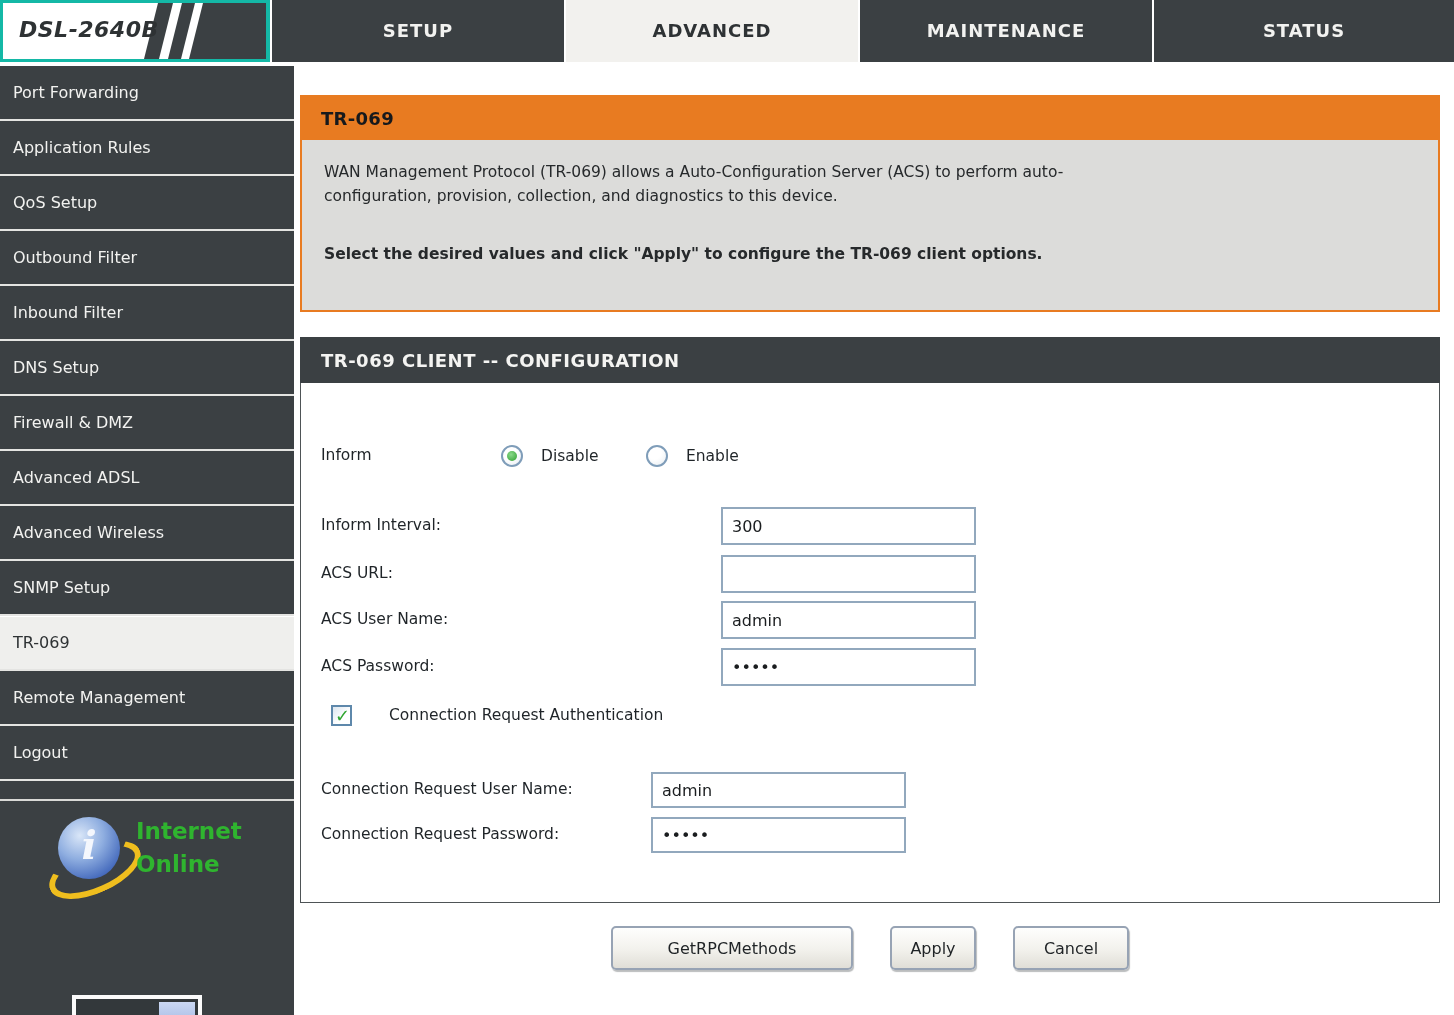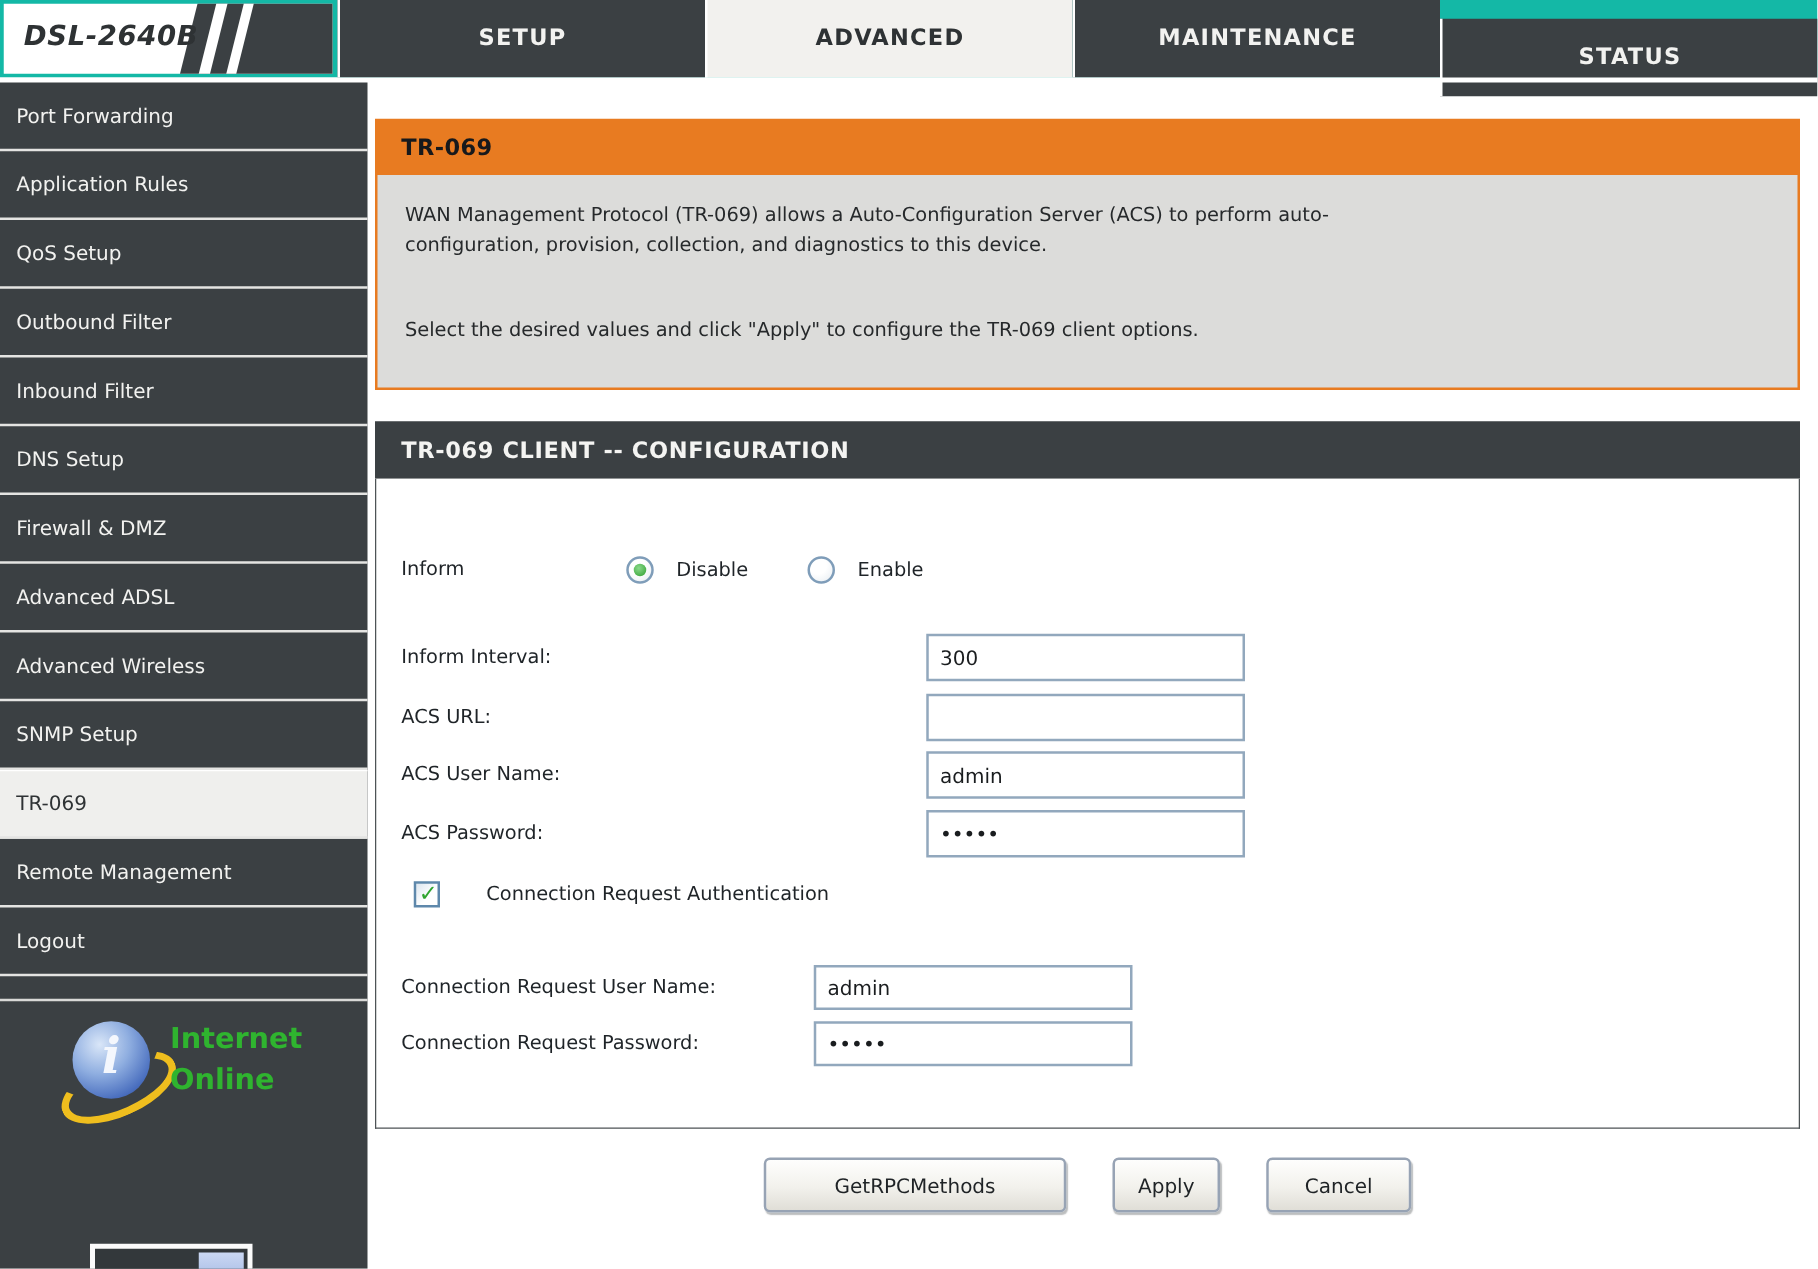--- a/index.html
+++ b/index.html
@@ -41,32 +41,32 @@
   .side-cutoff-inner{position:absolute;right:3px;top:3px;width:36px;height:34px;
                background:linear-gradient(180deg,#CBD8F3,#93ABDD);}
   
   .page-title-bar{position:absolute;left:300px;top:95px;width:1140px;height:45px;background:#E87B21;
                   color:#17191C;font-size:18px;font-weight:bold;line-height:47px;padding-left:21px;
                   box-sizing:border-box;letter-spacing:0.3px;}
   .intro-box{position:absolute;left:300px;top:140px;width:1140px;height:172px;background:#DCDCDA;
              border:2px solid #E87B21;border-top:none;box-sizing:border-box;
              padding:20px 22px;color:#26292B;font-size:15.5px;line-height:24px;}
   .intro-box p{margin:0;max-width:800px;}
-  .intro-box p + p{margin-top:44px;}
+  .intro-box p + p{margin-top:34px;font-weight:bold;}
   .section-header{position:absolute;left:300px;top:337px;width:1140px;height:46px;background:#3B4043;
                   color:#F4F4F2;font-size:18px;font-weight:bold;line-height:48px;padding-left:21px;
                   box-sizing:border-box;letter-spacing:0.5px;}
   .form-panel{position:absolute;left:300px;top:383px;width:1140px;height:520px;background:#ffffff;
               border:1px solid #4E5356;border-top:none;box-sizing:border-box;}
   .flabel{position:absolute;left:20px;font-size:15.5px;color:#1F2428;}
   .form-row{position:absolute;left:0;width:100%;height:40px;}
   .tinput{position:absolute;height:38px;width:255px;border:2px solid #92A8BD;background:#ffffff;
           font-family:"DejaVu Sans","Liberation Sans",sans-serif;font-size:16px;color:#1A1D1F;
           padding:0 9px;box-sizing:border-box;outline:none;}
-  .main-input{left:440px;}
+  .main-input{left:420px;}
   .cr-input{left:350px;height:36px;}
   .radio{position:absolute;top:0px;width:18px;height:18px;border-radius:50%;border:2px solid #7F9DB9;
          background:radial-gradient(circle at 35% 30%,#ffffff 40%,#E6ECF1 100%);cursor:pointer;}
   .radio.selected::after{content:'';position:absolute;left:4px;top:4px;right:4px;bottom:4px;border-radius:50%;
          background:radial-gradient(circle at 40% 35%,#8BD98B,#2E9E2E);}
   .rlabel{position:absolute;top:2px;font-size:15.5px;color:#1F2428;}
   .checkbox{position:absolute;left:30px;top:0;width:21px;height:21px;border:2px solid #5E88AB;
             background:linear-gradient(135deg,#DCE6EF,#ffffff 60%);box-sizing:border-box;cursor:pointer;}
   .checkbox.checked::after{content:'\2713';position:absolute;left:2px;top:-2px;
             color:#2FA52F;font-size:18px;font-weight:bold;}
@@ -87,21 +87,21 @@
 <div class="topbar">
   <div class="logo-box">
     <div class="logo-dark"></div>
     <div class="logo-stripe stripe1"></div>
     <div class="logo-stripe stripe2"></div>
     <span class="logo-text">DSL-2640B</span>
   </div>
   <div class="tab" style="left:270px">SETUP</div>
   <div class="tab active" style="left:564px">ADVANCED</div>
   <div class="tab" style="left:858px">MAINTENANCE</div>
-  <div class="tab" style="left:1152px;width:302px;margin-top:15px;">STATUS</div>
+  <div class="tab" style="left:1152px;width:302px;">STATUS</div>
 </div>
 <div class="topbar-underline"></div>
 
 <div class="sidebar">
   <div class="side-item">Port Forwarding</div>
   <div class="side-item">Application Rules</div>
   <div class="side-item">QoS Setup</div>
   <div class="side-item">Outbound Filter</div>
   <div class="side-item">Inbound Filter</div>
   <div class="side-item">DNS Setup</div>

